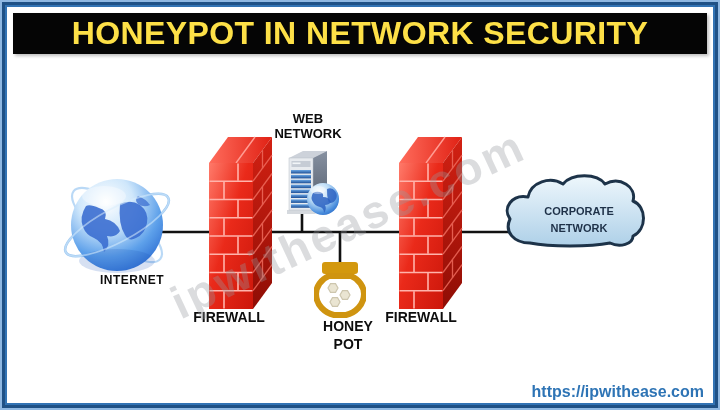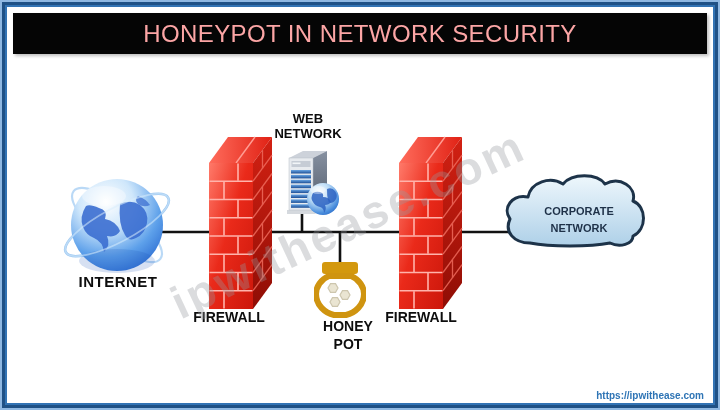--- a/index.html
+++ b/index.html
@@ -11,46 +11,46 @@
   .b1{position:absolute;inset:0;border:2px solid #8fb8e2;pointer-events:none;z-index:8;}
   .b2{position:absolute;inset:2px;border:3px solid #1f5186;pointer-events:none;z-index:8;}
   .b3{position:absolute;inset:5px;border:2px solid #3273b4;pointer-events:none;z-index:8;}
   
   .titlebar{
     position:absolute;left:13px;top:13px;width:694px;height:41px;background:#050505;
     display:flex;align-items:center;justify-content:center;z-index:5;
     box-shadow:2px 2px 3px rgba(0,0,0,0.25);
   }
   .titlebar span{
-    color:#fca5a5;font-size:24px;font-weight:400;letter-spacing:0.4px;white-space:nowrap;
+    color:#fde047;font-size:32px;font-weight:700;letter-spacing:0.4px;white-space:nowrap;
   }
   
   .icon{position:absolute;z-index:2;}
   .lines{position:absolute;left:0;top:0;z-index:1;}
   .lbl{
     position:absolute;z-index:3;transform:translateX(-50%);
     color:#0d0d0d;font-weight:800;text-align:center;white-space:nowrap;
   }
-  .lbl-internet{left:118px;top:273px;font-size:15px;letter-spacing:0.5px;}
+  .lbl-internet{left:132px;top:273px;font-size:12px;letter-spacing:0.5px;}
   .lbl-firewall-l{left:229px;top:309px;font-size:14px;}
   .lbl-firewall-r{left:421px;top:309px;font-size:14px;}
   .lbl-webserver{left:308px;top:111px;font-size:13px;line-height:15px;}
   .lbl-honeypot{left:341px;top:317px;font-size:14px;line-height:18px;margin-left:7px;}
   .lbl-corporate{left:579px;top:203px;font-size:11px;line-height:17px;color:#1e3148;z-index:3;}
   
   .watermark{
     position:absolute;left:348px;top:224px;z-index:4;pointer-events:none;
     transform:translate(-50%,-50%) rotate(-25deg);
     font-size:46px;font-weight:700;letter-spacing:3px;color:rgba(150,153,158,0.34);
     white-space:nowrap;
   }
   
   .footer-url{
     position:absolute;right:16px;bottom:9px;z-index:6;
-    font-size:10px;font-weight:700;color:#2e74b5;text-decoration:none;white-space:nowrap;
+    font-size:16px;font-weight:700;color:#2e74b5;text-decoration:none;white-space:nowrap;
   }
 </style>
 </head>
 <body>
 
 <div id="stage">
 
   <div class="b1"></div>
   <div class="b2"></div>
   <div class="b3"></div>

